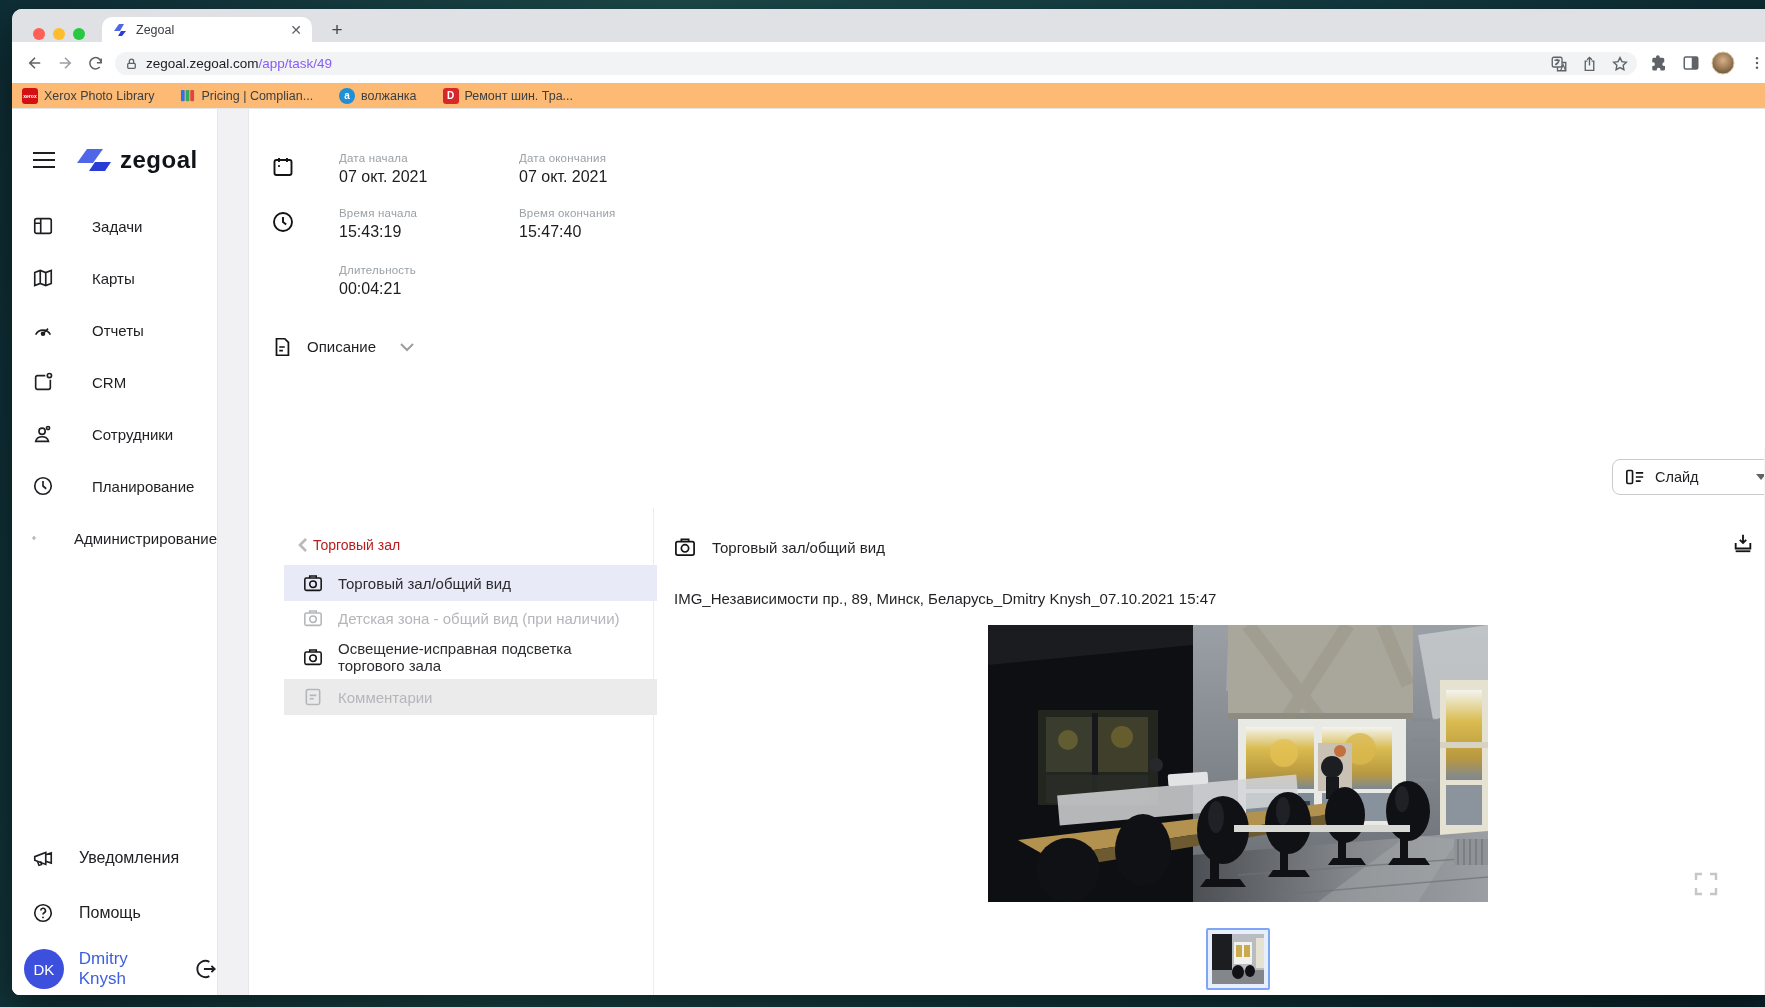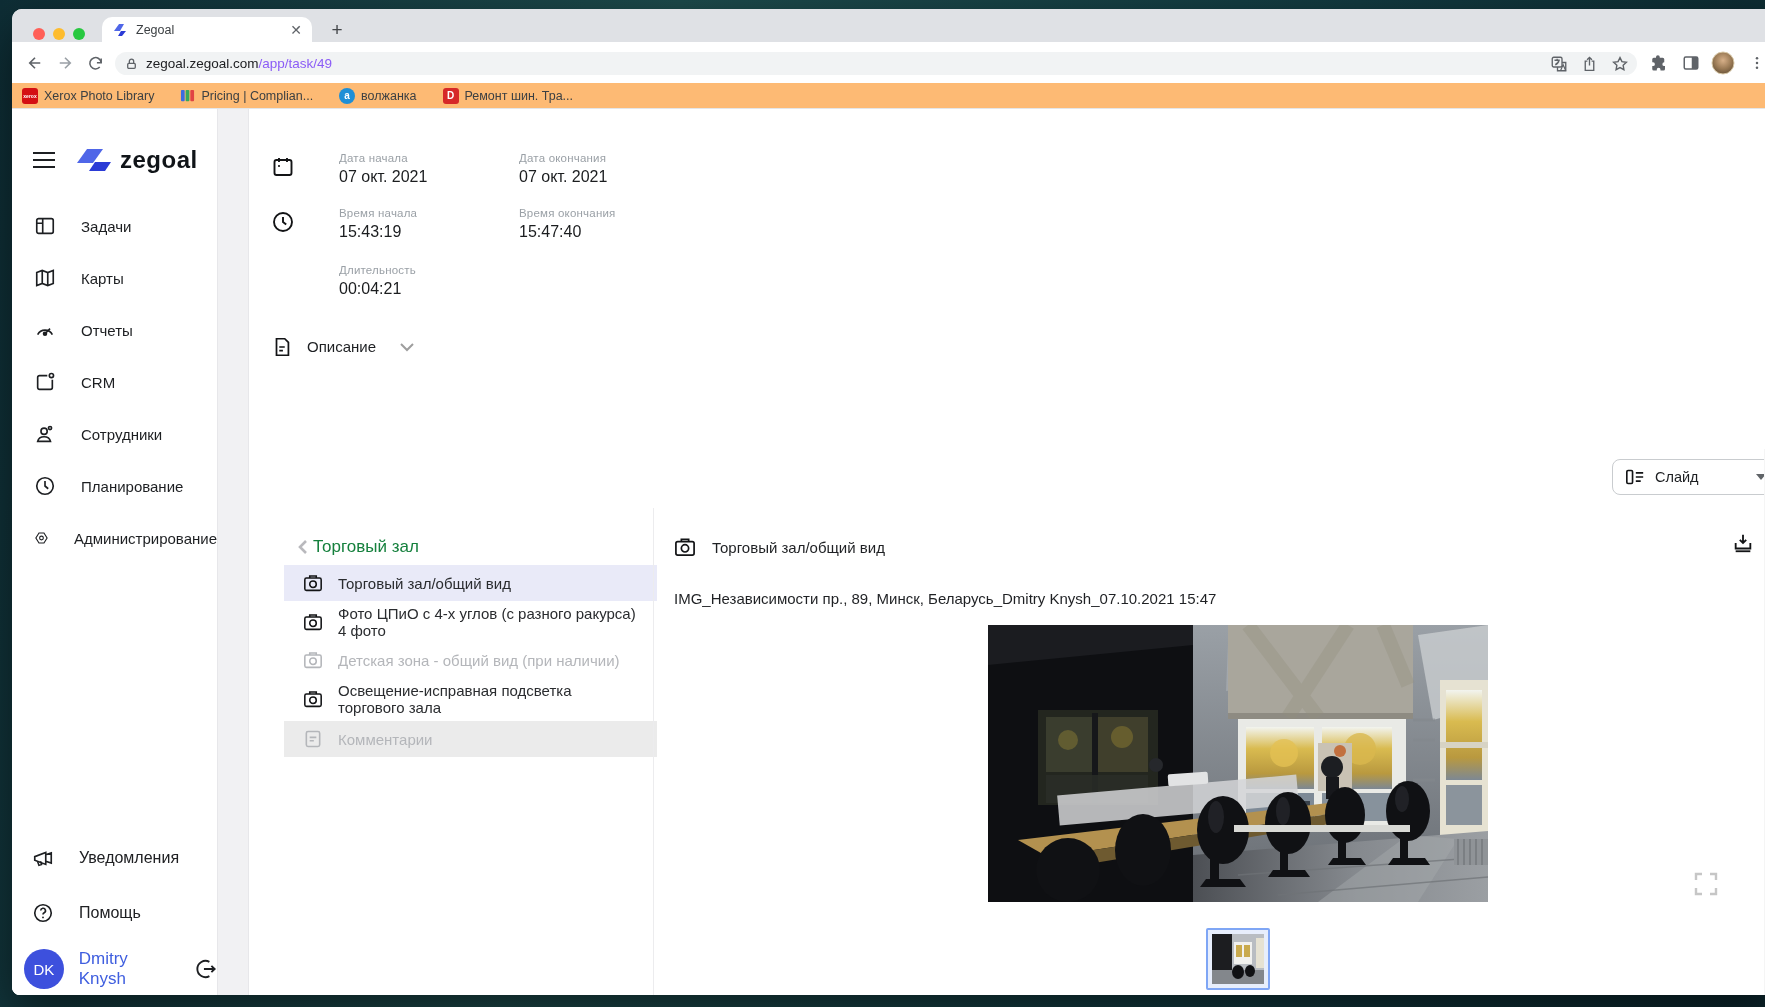--- a/index.html
+++ b/index.html
@@ -46,21 +46,21 @@
   #sidebar { position:absolute; left:0; top:0; width:205px; height:100%; background:#fff; }
   #gutter { position:absolute; left:205px; top:0; width:32px; height:100%; background:#f1f1f3; border-left:1px solid #e7e7ea; border-right:1px solid #e7e7ea; }
   #main { position:absolute; left:237px; top:0; width:1528px; height:886px; background:#fff; }
 
   #brandrow { position:absolute; left:0; top:30px; width:205px; height:42px; display:flex; align-items:center; }
   #burger { margin-left:20px; }
   #logo { display:flex; align-items:center; margin-left:18px; gap:6px; }
   #logo .word { font-size:24px; font-weight:bold; letter-spacing:.5px; color:#101418; }
 
   #nav { position:absolute; left:0; top:91px; width:205px; }
-  .navitem { height:52px; display:flex; align-items:center; gap:25px;margin-left:22px; }
+  .navitem { height:52px; display:flex; align-items:center; padding-left:20px; gap:38px; }
   .navitem .lbl { font-size:15px; color:#1d1f22; }
   .navfoot { position:absolute; left:0; width:205px; height:30px; display:flex; align-items:center; padding-left:20px; gap:25px; }
   #userrow { position:absolute; left:0; top:838px; width:205px; height:44px; display:flex; align-items:center; }
   #avatar-dk { width:40px; height:40px; border-radius:50%; background:#3d50dd; color:#fff; font-size:15px; display:flex; align-items:center; justify-content:center; margin-left:12px; }
   #username { font-size:17px; color:#3f5edf; margin-left:15px; }
   #logout { margin-left:14px; }
 
   
   .metalabel { font-size:11.5px; color:#9aa0a6; letter-spacing:.2px; }
   .metavalue { font-size:16px; color:#1b1d1f; margin-top:4px; }
@@ -71,21 +71,21 @@
   .ftab { position:absolute; top:0; height:34px; display:flex; align-items:center; font-size:14px; font-weight:bold; }
   #tab-underline { position:absolute; left:33px; top:37px; width:162px; height:4px; border-radius:3px; background:#f4570b; }
   #tabs-line { position:absolute; left:33px; top:40px; right:0; height:1px; background:#ececec; }
 
   #slide-btn { position:absolute; left:1323px; top:350px; width:167px; height:36px; border:1px solid #c9cccf; border-radius:8px; background:#fff; display:flex; align-items:center; padding:12px 12px;margin-left:40px; }
   #slide-btn .lbl { font-size:14.5px; color:#1d1f22; margin-left:10px; }
   #slide-caret { margin-left:auto; width:0; height:0; border-left:5px solid transparent; border-right:5px solid transparent; border-top:6px solid #606468; }
 
   
   #breadcrumb { position:absolute; left:48px; top:428px; display:flex; align-items:center; gap:4px; }
-  #breadcrumb .lbl { font-size:17px; color:#15803d; }
+  #breadcrumb .lbl { font-size:14px; color:#b91c1c; }
   #checklist { position:absolute; left:35px; top:456px; width:373px; }
   .citem { display:flex; align-items:center; padding:0 10px 0 18px; }
   .citem .ic { flex:0 0 22px; }
   .citem .lbl { font-size:15px; color:#2a2c2f; margin-left:14px; line-height:17px; }
   .citem.sel { background:#e9eaf8; }
   .citem.dis .lbl { color:#b4b6ba; }
   .citem.graybg { background:#ebebeb; }
   #divider-v { position:absolute; left:404px; top:399px; width:1px; bottom:0; background:#ececee; }
 
   
@@ -374,28 +374,20 @@
       </div>
 
       <div id="checklist">
         <div class="citem sel" style="height:36px">
           <svg class="ic" width="20" height="18" viewBox="0 0 24 22" fill="none" stroke="#131416" stroke-width="1.9">
               <rect x="2" y="5" width="20" height="15" rx="2"></rect>
               <path d="M8 5V2.5h8V5"></path>
               <circle cx="12" cy="12.5" r="4"></circle>
             </svg>
           <span class="lbl">Торговый зал/общий вид</span>
-        </div>
-        <div class="citem" style="height:42px">
-          <svg class="ic" width="20" height="18" viewBox="0 0 24 22" fill="none" stroke="#131416" stroke-width="1.9">
-              <rect x="2" y="5" width="20" height="15" rx="2"></rect>
-              <path d="M8 5V2.5h8V5"></path>
-              <circle cx="12" cy="12.5" r="4"></circle>
-            </svg>
-          <span class="lbl" style="max-width:305px">Фото ЦПиО с 4-х углов (с разного ракурса) 4 фото</span>
         </div>
         <div class="citem dis" style="height:34px">
           <svg class="ic" width="20" height="18" viewBox="0 0 24 22" fill="none" stroke="#b4b6ba" stroke-width="1.9">
               <rect x="2" y="5" width="20" height="15" rx="2"></rect>
               <path d="M8 5V2.5h8V5"></path>
               <circle cx="12" cy="12.5" r="4"></circle>
             </svg>
           <span class="lbl">Детская зона - общий вид (при наличии)</span>
         </div>
         <div class="citem" style="height:44px">

